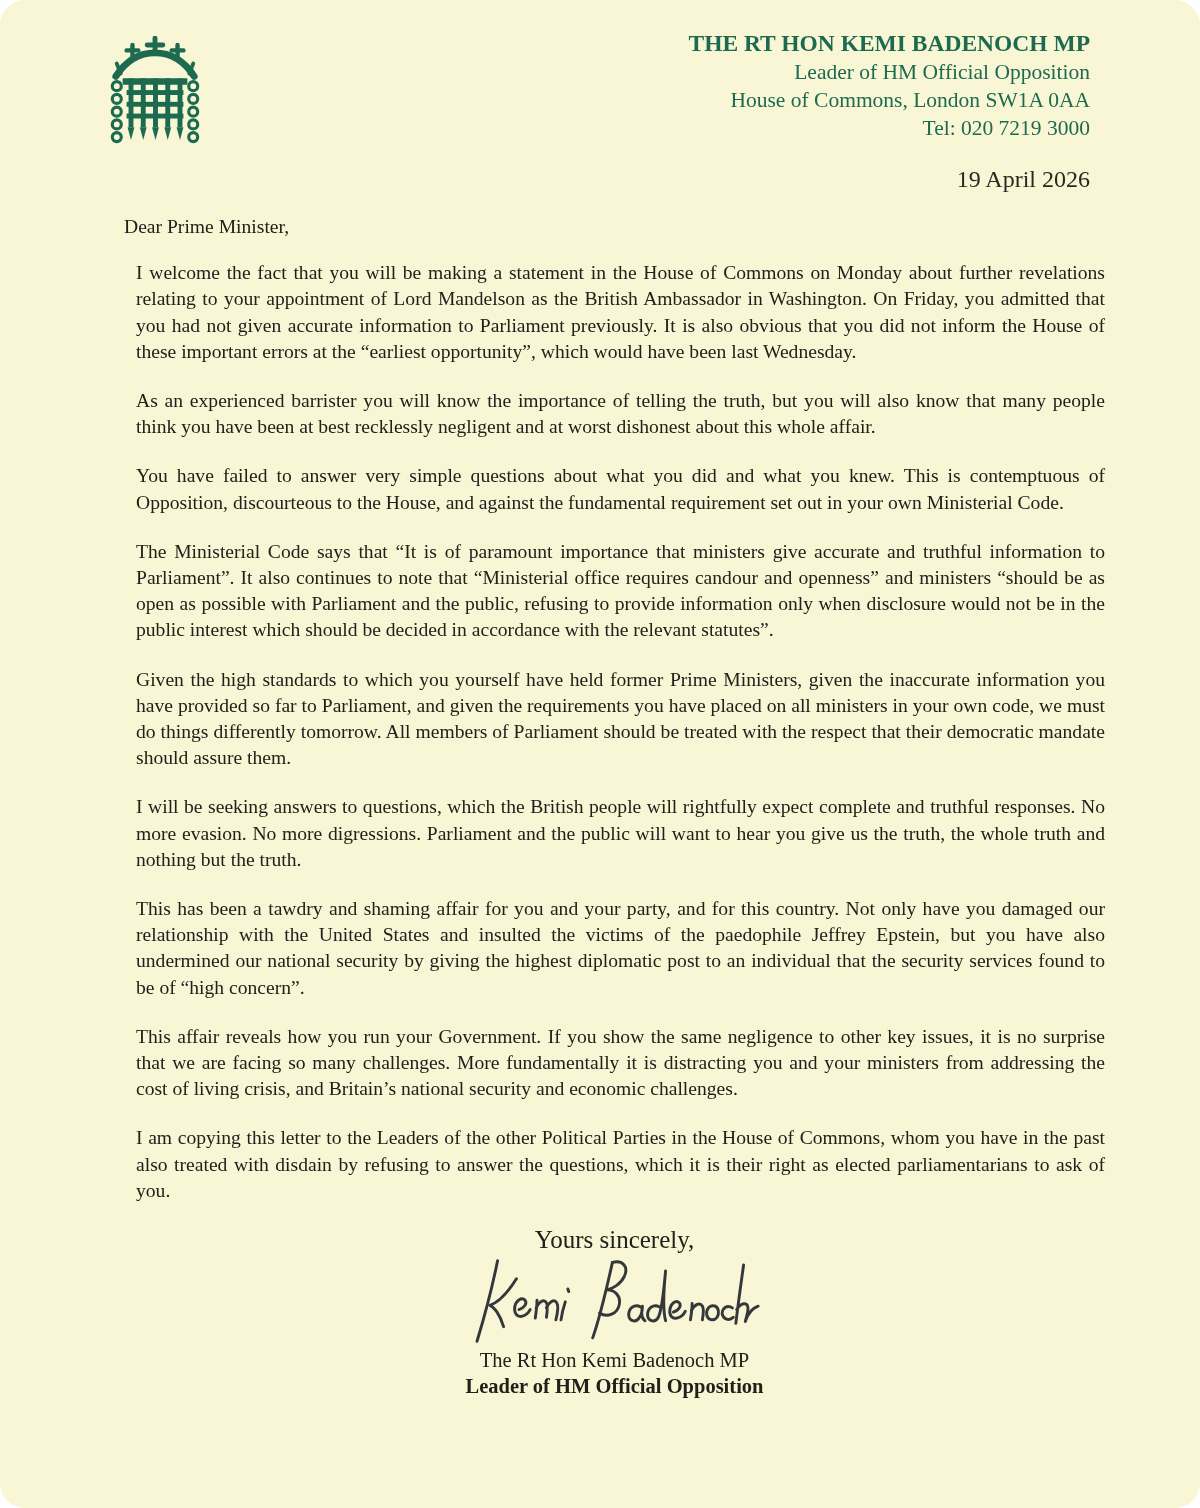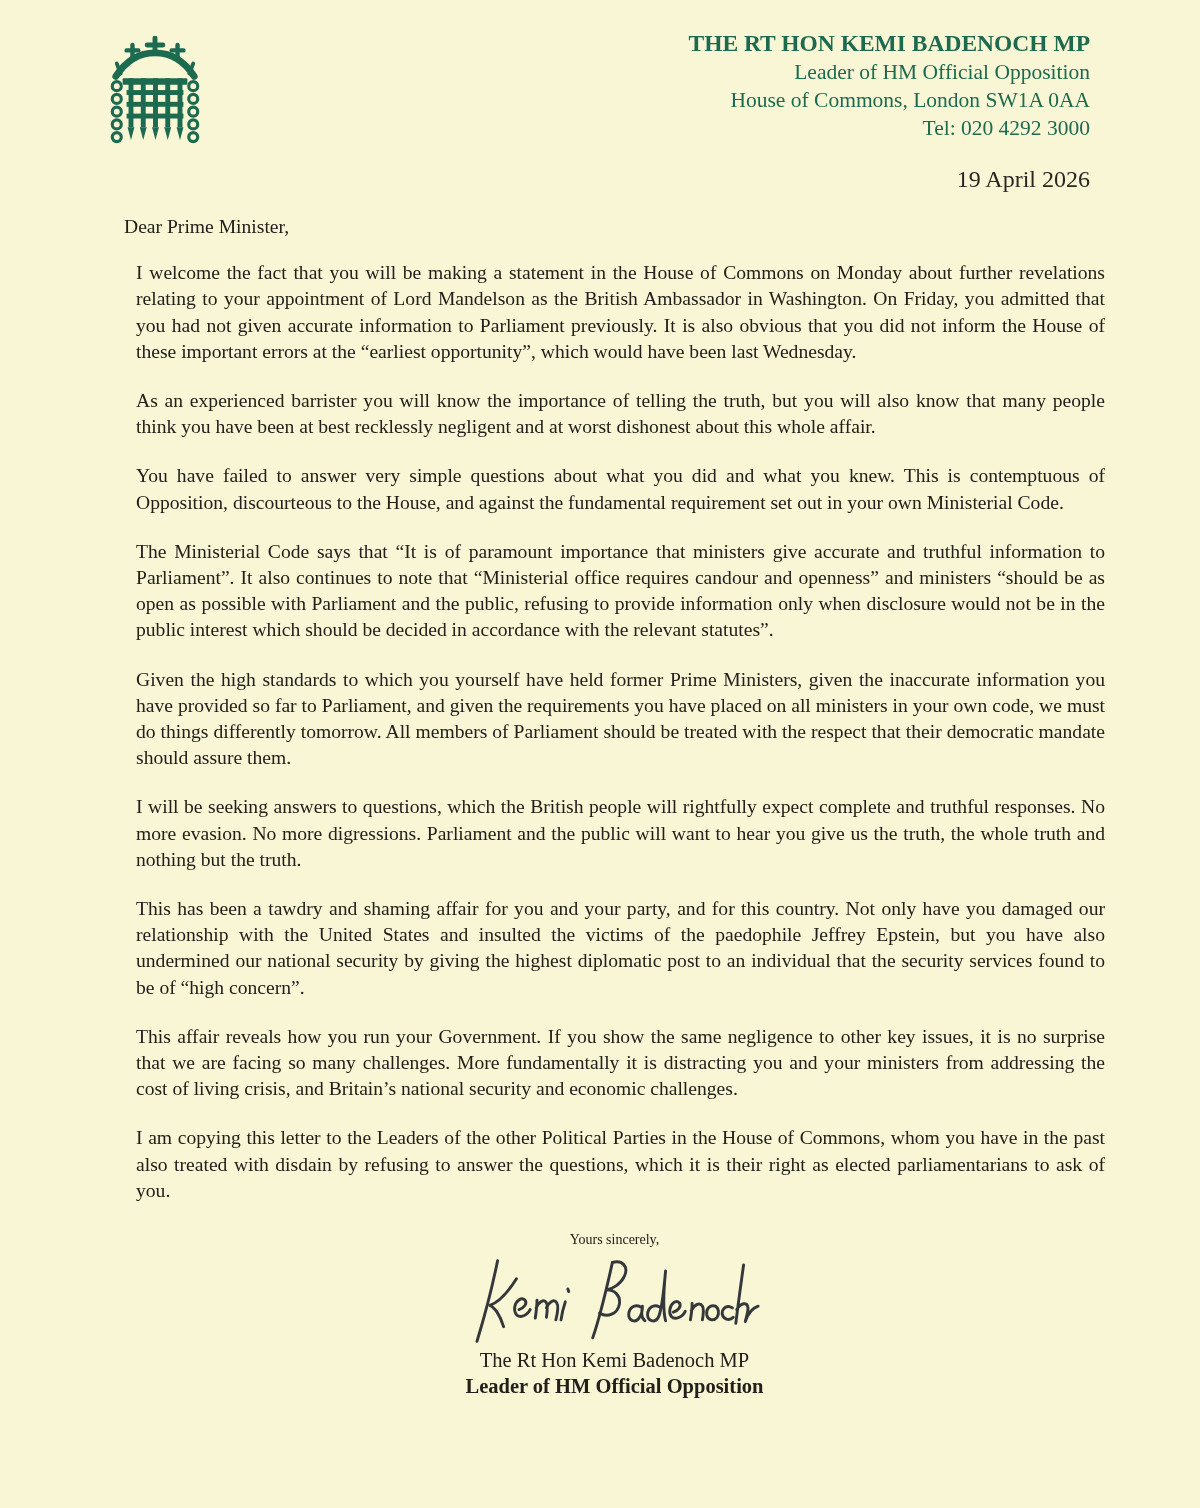--- a/index.html
+++ b/index.html
@@ -4,20 +4,21 @@
 <style>
   html,body { margin:0; padding:0; }
   .page {
     position:relative;
     width:1200px;
     height:1508px;
     background:#f9f6d5;
     font-family:"Liberation Serif", serif;
     color:#23201c;
     overflow:hidden;
+    border-radius:25px;
   }
   .logo {
     position:absolute;
     left:106px;
     top:36px;
     width:98px;
     height:116px;
   }
   .letterhead {
     position:absolute;
@@ -51,21 +52,21 @@
   }
   .salutation { margin:0 0 20px 0; }
   p.para {
     margin:0 0 23px 12px;
     text-align:justify;
   }
   .closing {
     margin-top:16px;
     text-align:center;
   }
-  .valediction { font-size:14px; }
+  .valediction { font-size:25px; }
   .signature-svg {
     display:block;
     margin:4px auto 2px auto;
     width:300px;
     height:88px;
   }
   .signatory { font-size:20.5px; line-height:26px; }
   .signatory-title { font-size:20.5px; line-height:26px; font-weight:bold; }
 </style>
 </head>
@@ -108,21 +109,21 @@
       <circle cx="89" cy="77" r="4.6"></circle>
       <circle cx="89" cy="90" r="4.6"></circle>
       <circle cx="89" cy="103" r="4.6"></circle>
     </g>
   </svg>
 
   <div class="letterhead">
     <div class="lh-name">THE RT HON KEMI BADENOCH MP</div>
     <div>Leader of HM Official Opposition</div>
     <div>House of Commons, London SW1A 0AA</div>
-    <div>Tel: 020 4292 3000</div>
+    <div>Tel: 020 7219 3000</div>
   </div>
 
   <div class="date-line">19 April 2026</div>
 
   <div class="letter-body">
     <p class="salutation">Dear Prime Minister,</p>
 
     <p class="para">I welcome the fact that you will be making a statement in the House of Commons on Monday about further revelations relating to your appointment of Lord Mandelson as the British Ambassador in Washington. On Friday, you admitted that you had not given accurate information to Parliament previously. It is also obvious that you did not inform the House of these important errors at the “earliest opportunity”, which would have been last Wednesday.</p>
     <p class="para">As an experienced barrister you will know the importance of telling the truth, but you will also know that many people think you have been at best recklessly negligent and at worst dishonest about this whole affair.</p>
     <p class="para">You have failed to answer very simple questions about what you did and what you knew. This is contemptuous of Opposition, discourteous to the House, and against the fundamental requirement set out in your own Ministerial Code.</p>

